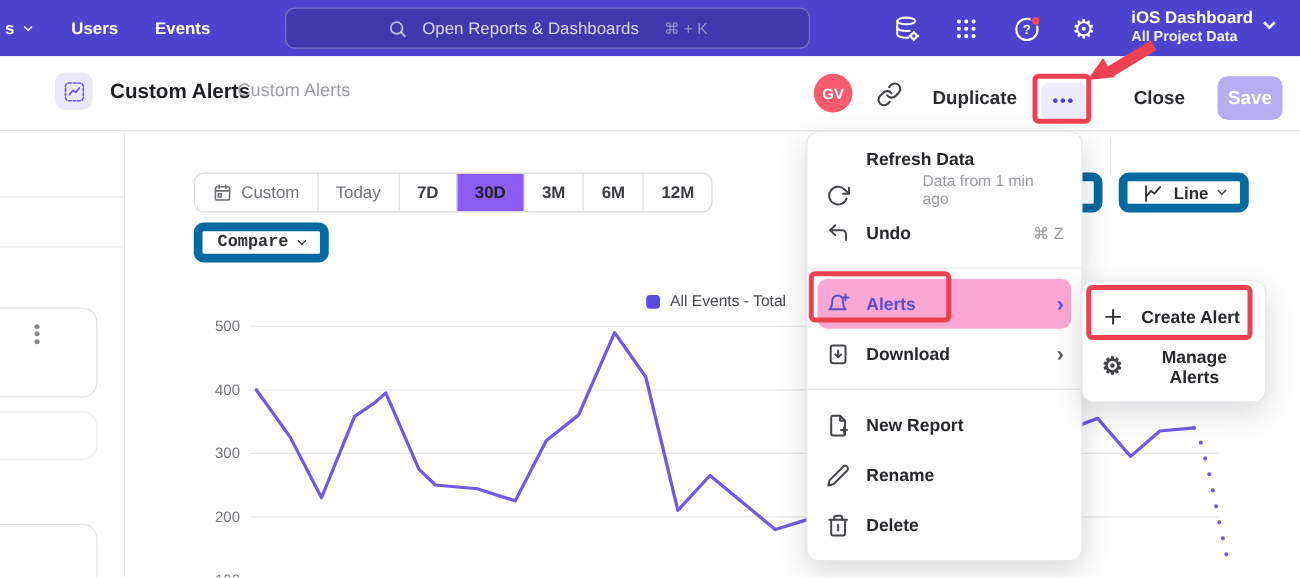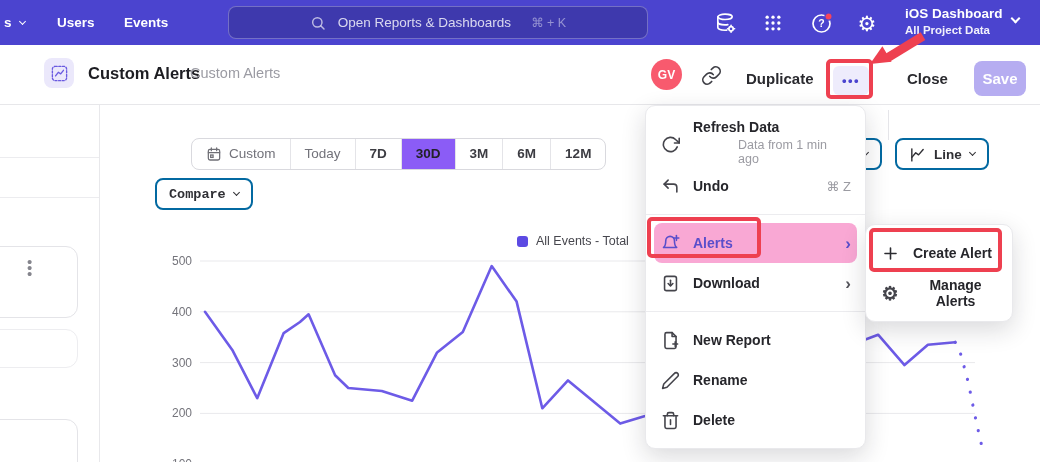--- a/index.html
+++ b/index.html
@@ -36,40 +36,40 @@
   .save-btn { position:absolute; left:974px; top:16px; width:52px; height:35px; border:none; border-radius:8px; background:#b6adf1; color:#fff; font-size:15px; font-weight:600; font-family:inherit; cursor:default; }
 
   
   .sidebar { position:absolute; left:0; top:105px; width:100px; height:357px; background:#fff; border-right:1px solid #e8e8eb; }
   .sb-line { position:absolute; left:0; width:99px; height:1px; background:#ececef; }
   .sb-card { position:absolute; left:-24px; width:102px; background:#fff; border:1.5px solid #e4e4e8; border-radius:12px; }
   .sb-kebab { position:absolute; left:50px; top:12px; color:#85858d; font-size:15px; letter-spacing:0; line-height:6px; cursor:pointer; }
   .sb-kebab span { display:block; height:6px; }
 
   
-  .seg-wrap { position:absolute; left:155px; top:138px; height:32px; display:flex; border:1px solid #d9d9de; border-radius:8px; background:#fff; overflow:hidden;margin-left:36px; }
+  .seg-wrap { position:absolute; left:155px; top:138px; height:32px; display:flex; border:1px solid #d9d9de; border-radius:8px; background:#fff; overflow:hidden; }
   .seg { height:30px; line-height:30px; padding:0 14px; font-size:13.5px; font-weight:500; color:#72727a; border-left:1px solid #e4e4e8; cursor:pointer; display:flex; align-items:center; gap:7px; white-space:nowrap; }
   .seg:first-child { border-left:none; }
   .seg.dark { color:#3c3c42; font-weight:600; }
   .seg.sel { background:#8b5cf6; color:#222227; font-weight:700; }
-  .pill-btn { position:absolute; height:32px; border:2px solid #0369a1; border-radius:8px; background:#fff; display:flex; align-items:center; gap:8px; padding:0 12px; font-size:13.5px; font-weight:600; color:#2f2f34; cursor:pointer; }
+  .pill-btn { position:absolute; height:32px; border:7px solid #0369a1; border-radius:8px; background:#fff; display:flex; align-items:center; gap:8px; padding:0 12px; font-size:13.5px; font-weight:600; color:#2f2f34; cursor:pointer; }
   .compare-btn { left:155px; top:178px;font-family:Liberation Mono, monospace; }
   .hidden-btn { left:790px; top:138px; width:92px; justify-content:flex-end; }
   .line-btn { left:895px; top:138px; }
 
   
   .legend { position:absolute; left:517px; top:234px; display:flex; align-items:center; gap:8px; }
   .legend .sw { width:11px; height:11px; border-radius:3px; background:#5c4ae3; }
   .legend .lt { font-size:12.5px; font-weight:500; color:#47474e; }
   .chart-svg { position:absolute; left:100px; top:215px; }
 
   
   .menu { position:absolute; left:645px; top:105px; width:221px; background:#fff; border:1px solid #e9e9ec; border-radius:10px; box-shadow:0 8px 24px rgba(25,25,40,0.16); padding:8px 0; z-index:40; }
   .m-row { display:flex; align-items:center; gap:13px; height:40px; padding:0 14px; font-size:14px; font-weight:600; color:#26262b; cursor:pointer; }
-  .m-row.two { height:52px; align-items:center; padding-top:5px; }
+  .m-row.two { height:52px; align-items:flex-end; padding-top:5px; }
   .m-ic { width:20px; display:flex; justify-content:center; flex:none; }
   .m-sub { font-size:12.5px; font-weight:400; color:#9b9ba2; margin-top:3px;margin-left:45px; }
   .m-short { margin-left:auto; font-size:13px; font-weight:500; color:#9b9ba2; }
   .m-div { height:1px; background:#ececef; margin:8px 0; }
   .m-caret { margin-left:auto; font-size:17px; color:#55555c; line-height:1; }
   .m-alerts { margin:0 8px; padding:0 6px; background:#f9a8d4; border-radius:8px; color:#5a4ecb; }
   .m-alerts .m-caret { color:#5a4ecb; }
 
   
   .submenu { position:absolute; left:865px; top:224px; width:148px; background:#fff; border:1px solid #e9e9ec; border-radius:10px; box-shadow:0 8px 24px rgba(25,25,40,0.16); padding:8px 0; z-index:45; }

